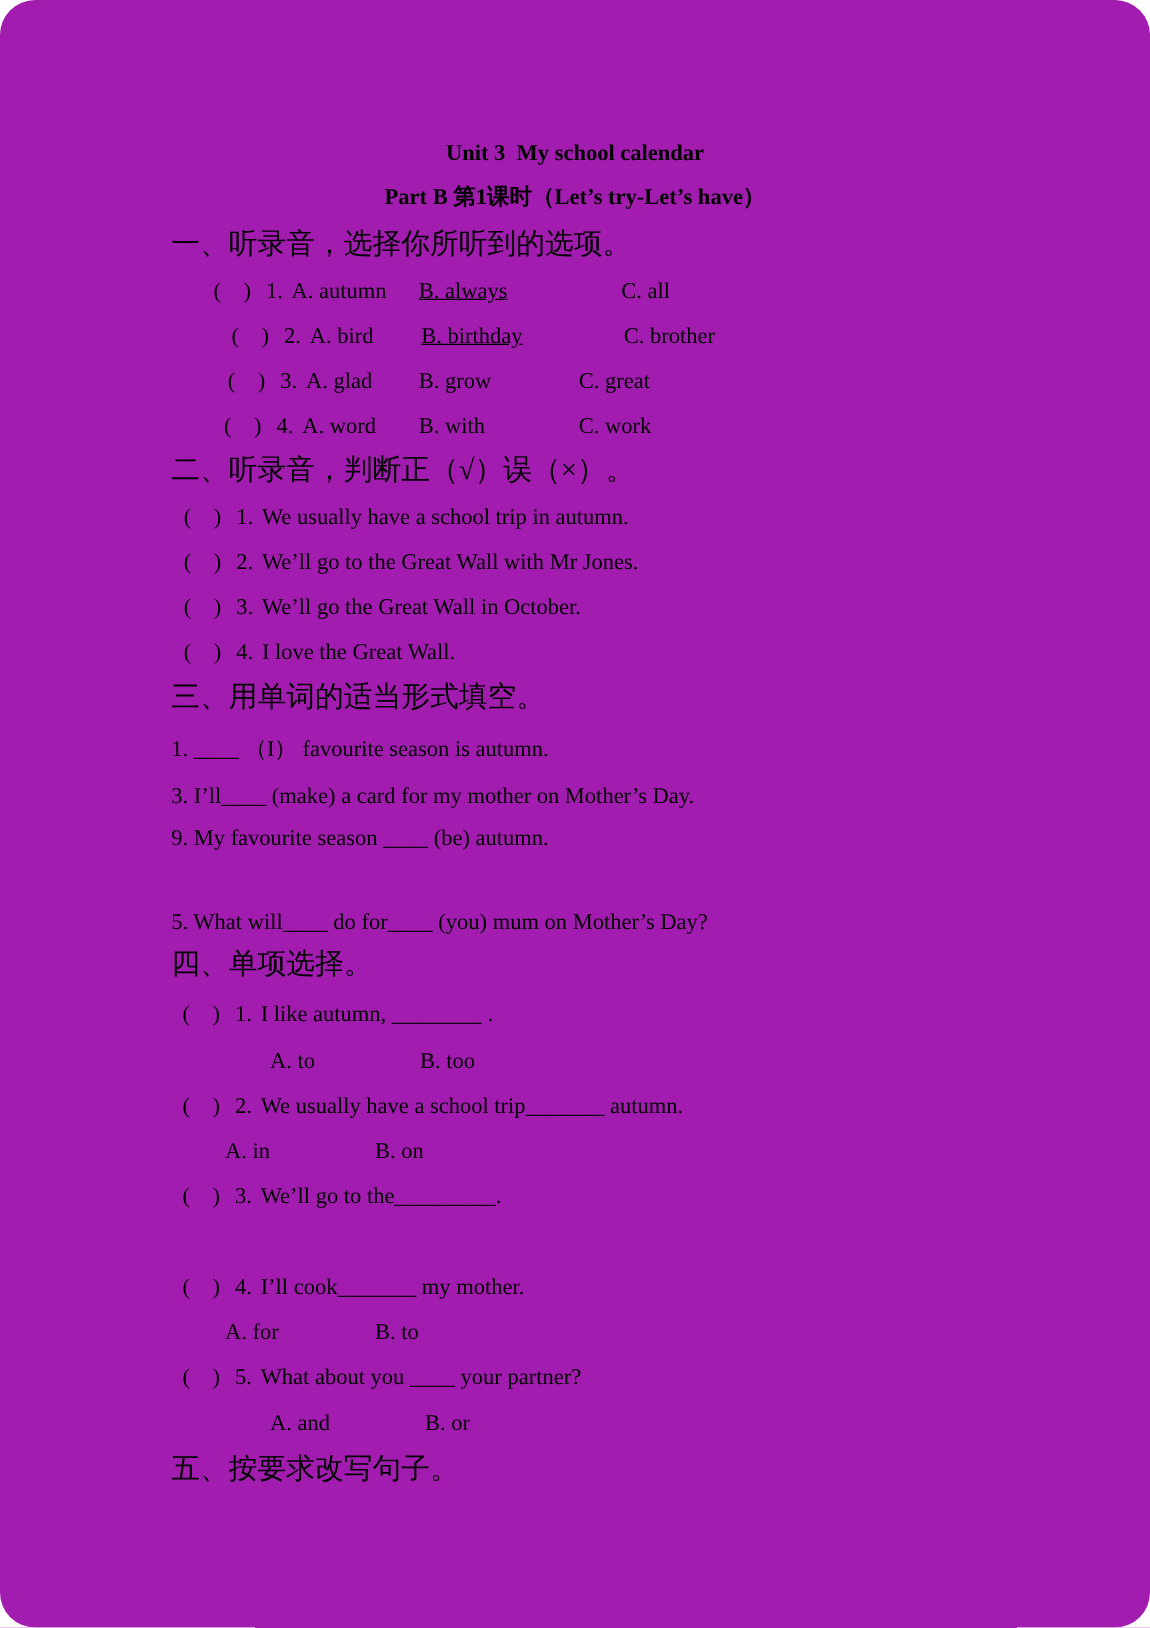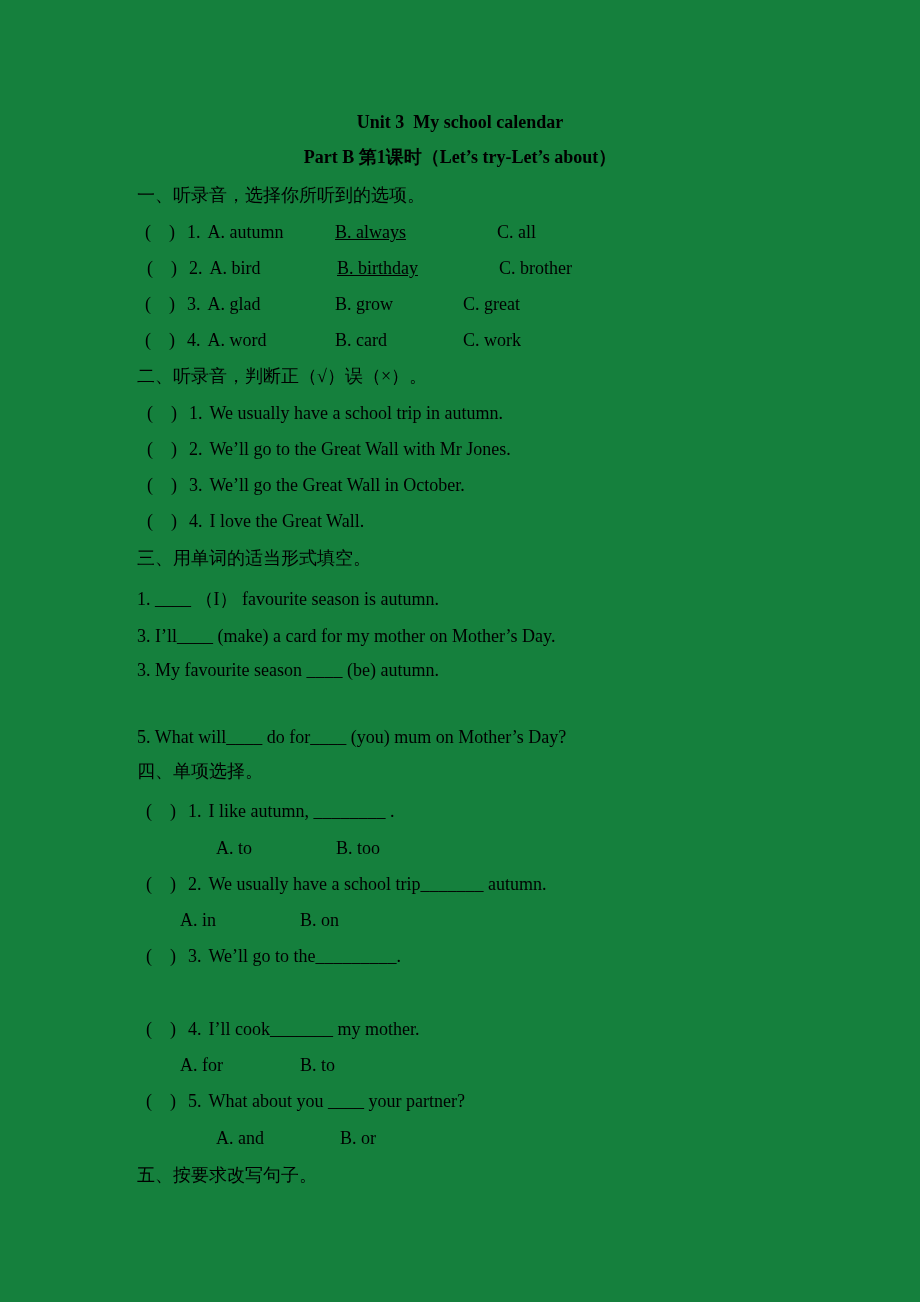--- a/index.html
+++ b/index.html
@@ -1,82 +1,83 @@
 <!DOCTYPE html>
 <html><head>
 <meta charset="utf-8">
 <style>
   html,body{margin:0;padding:0;background:#ffffff;}
   #page{
     position:relative;
     width:920px;
     height:1302px;
-    background:#15803d;
+    background:#a21caf;
     color:#000000;
     font-family:"Liberation Serif","DejaVu Serif",serif;
     font-size:18px;
     overflow:hidden;
+    border-radius:28px;
   }
   .line{
     position:absolute;
     line-height:22px;
     white-space:pre;
   }
   .center{
     left:0;
     width:920px;
     text-align:center;
     font-weight:bold;
   }
-  .heading{font-size:18px;}
+  .heading{font-size:23px;}
   .cell{display:inline-block;vertical-align:baseline;}
   .bracket{margin-right:12px;}
   .num{margin-right:7px;}
   
-  .s1-pre{width:190px;}
+  .s1-pre{width:190px;text-align:center;}
   .s1-b-far{width:162px;text-decoration:underline;}
   .s1-b-near{width:128px;}
   
   .w120{width:120px;}
   .w124{width:124px;}
   .w147{width:147px;}
 </style>
 </head>
 <body>
 
 <div id="page">
 
   <div class="line center" style="top:111px">Unit 3  My school calendar</div>
-  <div class="line center" style="top:146px">Part B 第1课时（Let’s try-Let’s about）</div>
+  <div class="line center" style="top:146px">Part B 第1课时（Let’s try-Let’s have）</div>
 
   <div class="line heading" style="top:184px;left:137px">一、听录音，选择你所听到的选项。</div>
 
   <div class="line" style="top:221px;left:145px"><span class="cell s1-pre"><span class="bracket">(　)</span><span class="num">1.</span><span>A. autumn</span></span><span class="cell s1-b-far">B. always</span><span>C. all</span></div>
 
   <div class="line" style="top:257px;left:147px"><span class="cell s1-pre"><span class="bracket">(　)</span><span class="num">2.</span><span>A. bird</span></span><span class="cell s1-b-far">B. birthday</span><span>C. brother</span></div>
 
   <div class="line" style="top:293px;left:145px"><span class="cell s1-pre"><span class="bracket">(　)</span><span class="num">3.</span><span>A. glad</span></span><span class="cell s1-b-near">B. grow</span><span>C. great</span></div>
 
-  <div class="line" style="top:329px;left:145px"><span class="cell s1-pre"><span class="bracket">(　)</span><span class="num">4.</span><span>A. word</span></span><span class="cell s1-b-near">B. card</span><span>C. work</span></div>
+  <div class="line" style="top:329px;left:145px"><span class="cell s1-pre"><span class="bracket">(　)</span><span class="num">4.</span><span>A. word</span></span><span class="cell s1-b-near">B. with</span><span>C. work</span></div>
 
   <div class="line heading" style="top:365px;left:137px">二、听录音，判断正（√）误（×）。</div>
 
   <div class="line" style="top:402px;left:147px"><span class="bracket">(　)</span><span class="num">1.</span><span>We usually have a school trip in autumn.</span></div>
 
   <div class="line" style="top:438px;left:147px"><span class="bracket">(　)</span><span class="num">2.</span><span>We’ll go to the Great Wall with Mr Jones.</span></div>
 
   <div class="line" style="top:474px;left:147px"><span class="bracket">(　)</span><span class="num">3.</span><span>We’ll go the Great Wall in October.</span></div>
 
   <div class="line" style="top:510px;left:147px"><span class="bracket">(　)</span><span class="num">4.</span><span>I love the Great Wall.</span></div>
 
   <div class="line heading" style="top:547px;left:137px">三、用单词的适当形式填空。</div>
 
   <div class="line" style="top:588px;left:137px">1. ____ （I） favourite season is autumn.</div>
   <div class="line" style="top:625px;left:137px">3. I’ll____ (make) a card for my mother on Mother’s Day.</div>
-  <div class="line" style="top:659px;left:137px">3. My favourite season ____ (be) autumn.</div>
+  <div class="line" style="top:659px;left:137px">9. My favourite season ____ (be) autumn.</div>
   <div class="line" style="top:726px;left:137px">5. What will____ do for____ (you) mum on Mother’s Day?</div>
 
   <div class="line heading" style="top:760px;left:137px">四、单项选择。</div>
 
   <div class="line" style="top:800px;left:146px"><span class="bracket">(　)</span><span class="num">1.</span><span>I like autumn, ________ .</span></div>
   <div class="line" style="top:837px;left:216px"><span class="cell w120">A. to</span><span>B. too</span></div>
 
   <div class="line" style="top:873px;left:146px"><span class="bracket">(　)</span><span class="num">2.</span><span>We usually have a school trip_______ autumn.</span></div>
   <div class="line" style="top:909px;left:180px"><span class="cell w120">A. in</span><span>B. on</span></div>
 

